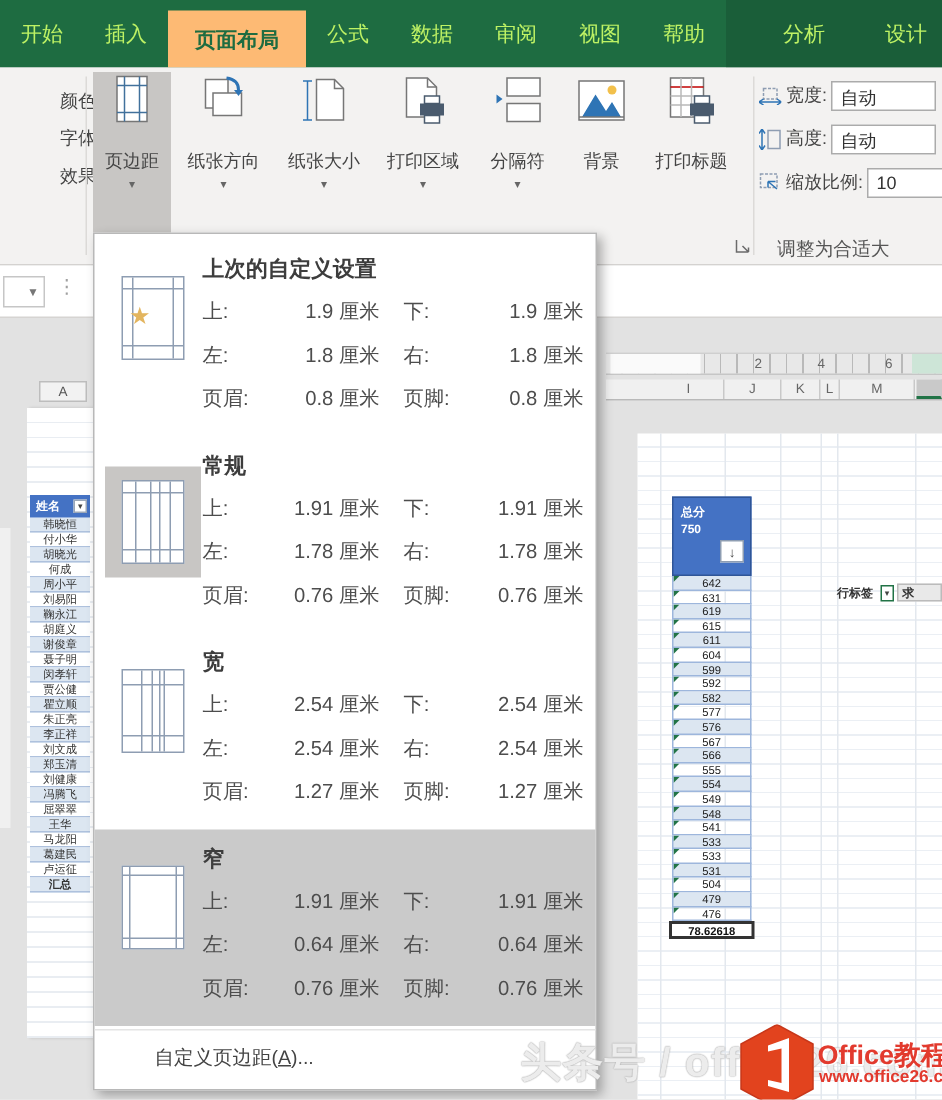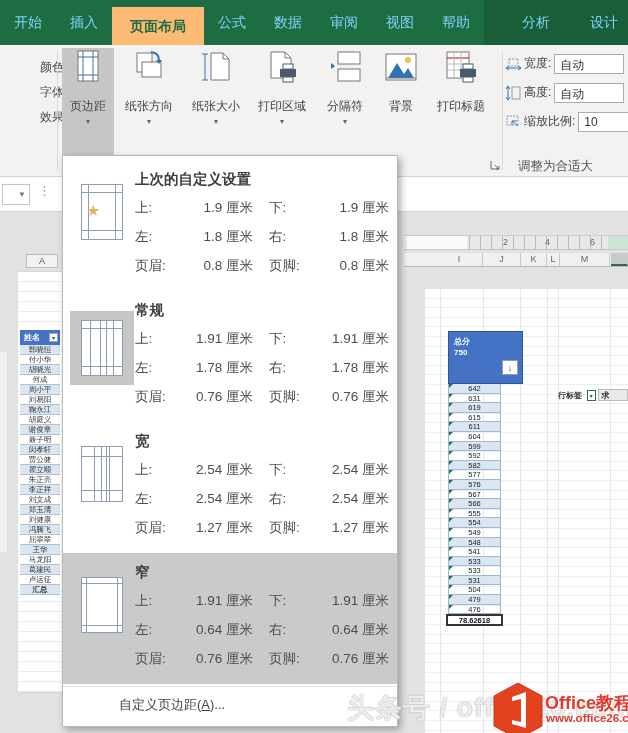--- a/index.html
+++ b/index.html
@@ -1,21 +1,21 @@
 <!DOCTYPE html>
 <html><head>
 <meta charset="utf-8">
 <style>
   * { margin:0; padding:0; box-sizing:border-box; }
   html,body { font-family:"Liberation Sans","DejaVu Sans",sans-serif; }
   #screen { position:relative; width:628px; height:733px; background:#E2E2E2; overflow:hidden; }
 
   
   #tabbar { position:absolute; left:0; top:0; width:628px; height:45px; background:#1E6C41; display:flex; align-items:stretch; }
-  .tab { color:#7dd3fc; font-size:14px; line-height:45px; padding:0 14px; white-space:nowrap; }
+  .tab { color:#bef264; font-size:14px; line-height:45px; padding:0 14px; white-space:nowrap; }
   .tab.active { background:#fdba74; color:#1E6C41; margin-top:7px; line-height:38px; font-weight:bold; padding:0 18px; }
   .ctx-group { margin-left:auto; background:#1A5E39; display:flex; padding-left:18px; }
   .ctx-group .tab { padding:0 20px; }
 
   
   #ribbon { position:absolute; left:0; top:45px; width:628px; height:132px; background:#F3F2F1; border-bottom:1px solid #D4D2D0; }
   .themes { position:absolute; left:0; top:10px; width:55px;margin-left:36px; }
   .theme-item { font-size:12px; color:#444; padding:4px 0 4px 4px; white-space:nowrap; }
   .theme-item .dd { font-size:8px; color:#777; }
   .vdiv { position:absolute; top:6px; bottom:6px; width:1px; background:#DCDAD8; }
@@ -55,21 +55,21 @@
   .ruler .green { position:absolute; right:0; top:0; width:20px; height:100%; background:#CDE5D7; }
   .ruler span { position:absolute; top:1px; font-size:9px; color:#666; background:transparent; }
   .chdr { position:absolute; left:404px; top:41px; width:224px; height:14px; background:#F0F0F0; border-bottom:1px solid #B9B9B9; }
   .chdr span { position:absolute; top:0; height:13px; font-size:9px; color:#666; text-align:center; line-height:13px; border-right:1px solid #C9C9C9; }
   .chdr .hsel { position:absolute; right:0; top:0; width:17px; height:13px; background:#C9C9C9; border-bottom:2px solid #217346; }
 
   .right-page { position:absolute; left:425px; top:77px; width:203px; height:444px; background:#fff;
     background-image:repeating-linear-gradient(to bottom, transparent 0 8.6px, #EBEFF4 8.6px 9.6px); }
   .vline { position:absolute; top:0; bottom:0; width:1px; background:#E3E8EE; }
 
-  .score-hdr { position:absolute; left:23px; top:42px; width:75px; height:53px; background:#4472C4; border:1px solid #2F5597; color:#fff; font-size:8px; font-weight:bold; padding:4px 0 0 5px; line-height:11px; }
+  .score-hdr { position:absolute; left:23px; top:42px; width:53px; height:53px; background:#4472C4; border:1px solid #2F5597; color:#fff; font-size:8px; font-weight:bold; padding:4px 0 0 5px; line-height:11px; }
   .score-hdr .sortbox { position:absolute; right:4px; bottom:8px; width:16px; height:15px; background:#fff; border:1px solid #8E9DB2; color:#444; font-size:9px; text-align:center; line-height:14px; }
   .scores { position:absolute; left:23px; top:95px; width:53px; }
   .scores div { position:relative; height:9.6px; font-size:7.5px; color:#222; text-align:center; line-height:9.6px; border:1px solid #9DB6DC; border-top:none; overflow:hidden; }
   .scores div:nth-of-type(odd) { background:#DCE6F1; }
   .scores div::before { content:""; position:absolute; left:0; top:0; border-top:4px solid #217346; border-right:4px solid transparent; }
   .score-total { position:absolute; left:21px; top:325px; width:57px; height:12px; background:#fff; border:2px solid #333; font-size:7.5px; font-weight:bold; text-align:center; line-height:9px; color:#111; }
 
   .pivot { position:absolute; left:133px; top:100px; width:70px; }
   .pivot-hdr { height:12px; display:flex; align-items:center; }
   .pivot-hdr .ph { font-size:8px; font-weight:bold; color:#333; width:40px; }
@@ -85,21 +85,21 @@
   .mi-icon { flex:none; width:66px; display:flex; justify-content:center; align-items:flex-start; padding-top:18px; }
   .ico-box { background:#C8C6C4; padding:9px 11px; margin-top:-4px; }
   .pico { width:42px; height:56px; background:#fff; border:1px solid #8E9DB2; position:relative; }
   .pico i { position:absolute; background:#8E9DB2; }
   .pico .star { position:absolute; left:4px; top:16px; font-size:16px; color:#E3B55F; }
   .mi-body { flex:1; padding-top:4px; }
   .mi-title { font-size:14.5px; font-weight:bold; color:#3D3D3D; margin-bottom:4px; }
   .mrow { display:grid; grid-template-columns:56px 62px 66px 70px; height:29px; align-items:center; font-size:13.5px; color:#4D4D4D; }
   .mrow .mv { text-align:right; }
   .mrow .l2 { padding-left:16px; }
-  .mi-footer { border-top:1px solid #E4E4E4; margin-top:2px; padding:9px 0 0 56px; font-size:13px; color:#444; }
+  .mi-footer { border-top:1px solid #E4E4E4; margin-top:2px; padding:9px 0 0 40px; font-size:13px; color:#444; }
   .mi-footer u { text-decoration:underline; }
 
   
   .wm-gray { position:absolute; left:347px; top:690px; z-index:60; font-size:27px; font-weight:bold; color:#ECECEC; text-shadow:0 0 1px #AFAFAF, 0 0 1px #AFAFAF; letter-spacing:1px; white-space:nowrap; }
   .wm-logo { position:absolute; left:491px; top:683px; z-index:61; }
   .wm-brand { position:absolute; left:545px; top:691px; z-index:61; font-size:18px; font-weight:bold; color:#E23A2E; white-space:nowrap; text-shadow:1px 1px 0 #fff; }
   .wm-url { position:absolute; left:546px; top:712px; z-index:61; font-size:11.5px; font-weight:bold; color:#E23A2E; white-space:nowrap; }
 </style>
 </head>
 <body>

